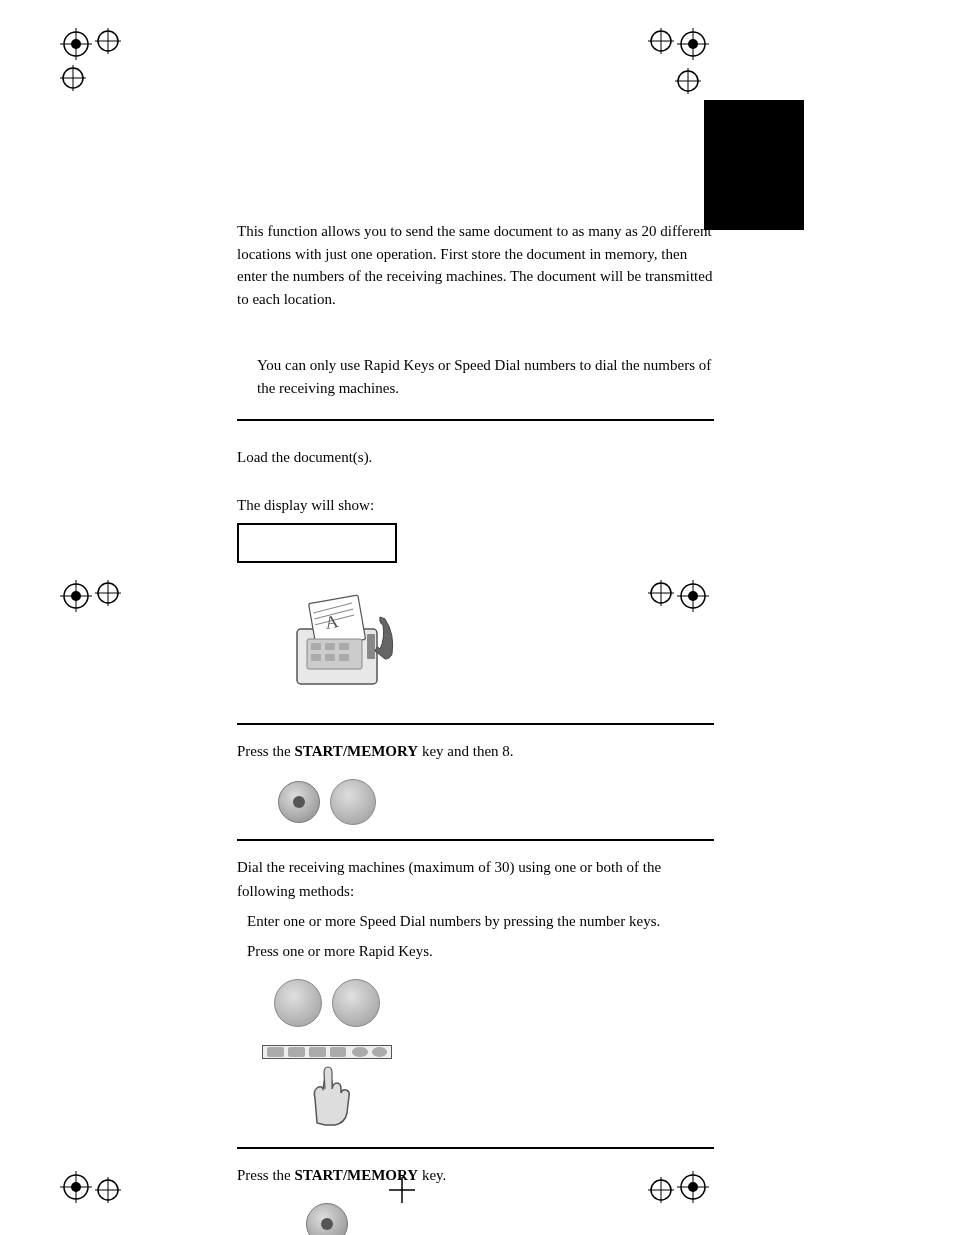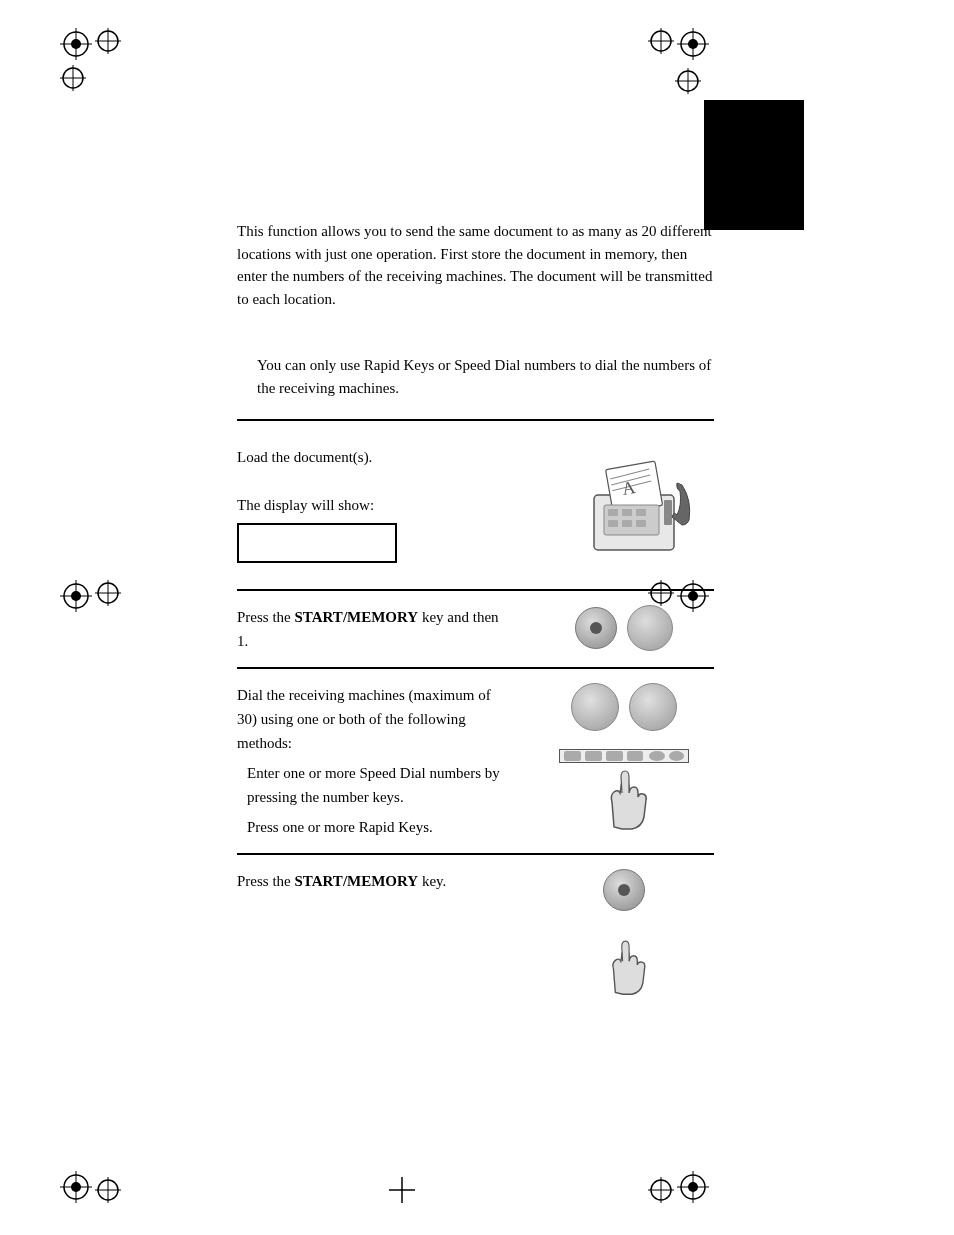--- a/index.html
+++ b/index.html
@@ -58,25 +58,25 @@
     
     hr.divider {
       border: none;
       border-top: 2px solid #000;
       margin: 10px 0;
     }
 
     
     .step-row {
       display: flex;
-      flex-direction: row;
+      flex-direction: column;
       align-items: flex-start;
       padding: 14px 0 14px 0;
       border-bottom: 2px solid #000;
-      gap: 29px;
+      gap: 16px;
     }
 
     .step-text {
       flex: 1;
       font-size: 15px;
       line-height: 1.6;
     }
 
     .step-text strong {
       font-weight: bold;
@@ -311,21 +311,21 @@
           <rect x="120" y="55" width="8" height="25" rx="1" fill="#888"></rect>
 
           <path d="M 138 40 Q 148 55 145 75 Q 143 80 138 80 Q 132 75 128 72 Q 130 66 133 70 Q 138 60 136 46 Q 132 44 133 38 Z" fill="#666" stroke="#444" stroke-width="1"></path>
         </svg>
       </div>
     </div>
 
     <div class="step-row">
       <div class="step-text">
         <p>
-          <span>Press the </span><strong>START/MEMORY</strong><span> key and then 1.</span>
+          <span>Press the </span><strong>START/MEMORY</strong><span> key and then 8.</span>
         </p>
       </div>
       <div class="step-image">
         <div class="two-circles">
           <div class="circle-start">
             <div class="circle-start-inner"></div>
           </div>
           <div class="circle-plain"></div>
         </div>
       </div>

